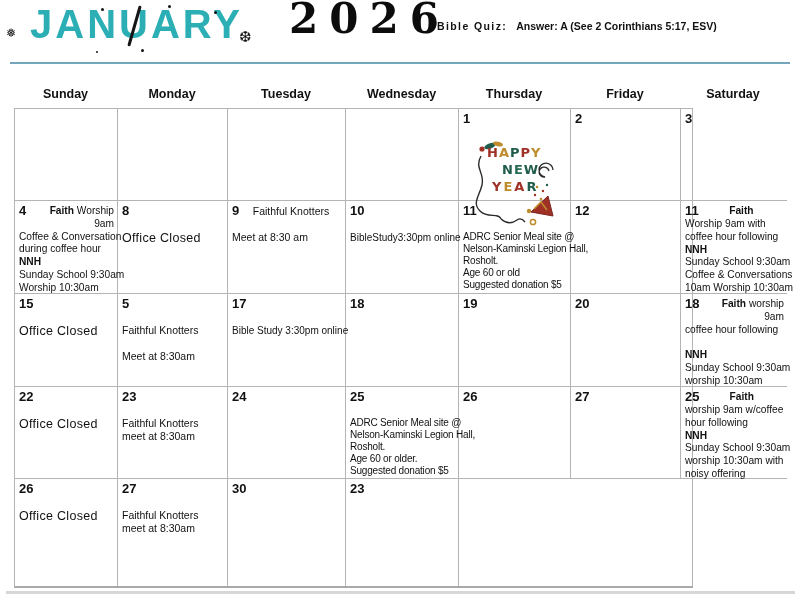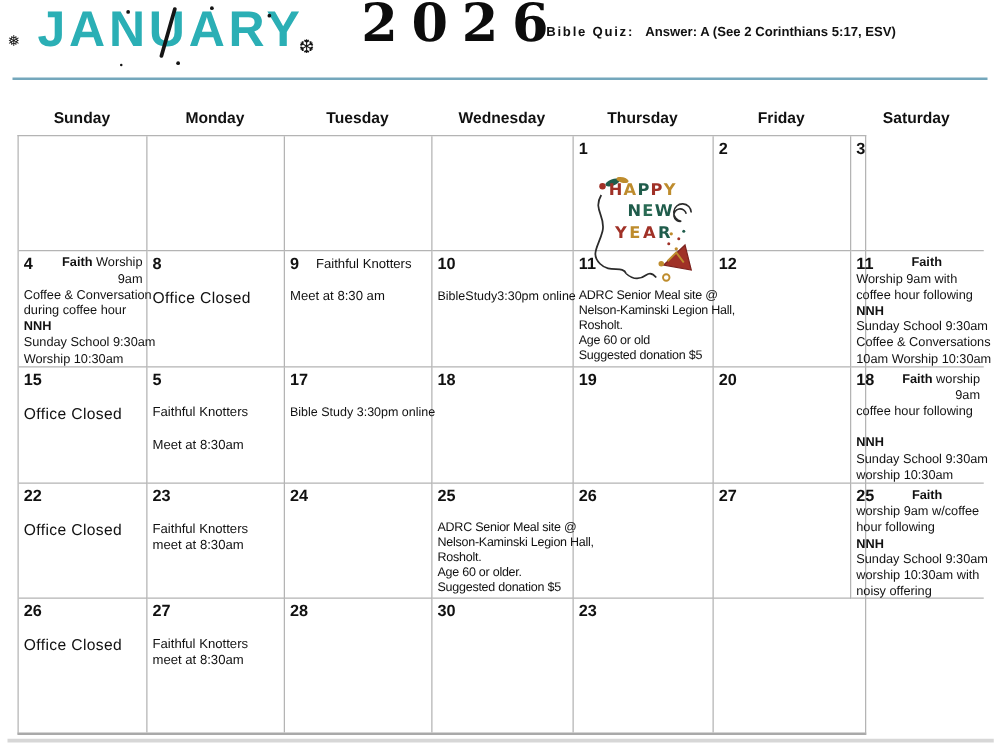--- a/index.html
+++ b/index.html
@@ -330,25 +330,20 @@
           <div class="line c lg">Office Closed</div>
         </div>
         <div class="cell col2">
           <div class="cell-head">
             <span class="daynum">27</span>
           </div>
           <div class="line c">&nbsp;</div>
           <div class="line c">Faithful Knotters</div>
           <div class="line c">meet at 8:30am</div>
         </div>
-        <div class="cell col3">
-          <div class="cell-head">
-            <span class="daynum">28</span>
-          </div>
-        </div>
         <div class="cell col5">
           <div class="cell-head">
             <span class="daynum">30</span>
           </div>
         </div>
         <div class="cell col6">
           <div class="cell-head">
             <span class="daynum">23</span>
           </div>
         </div>

